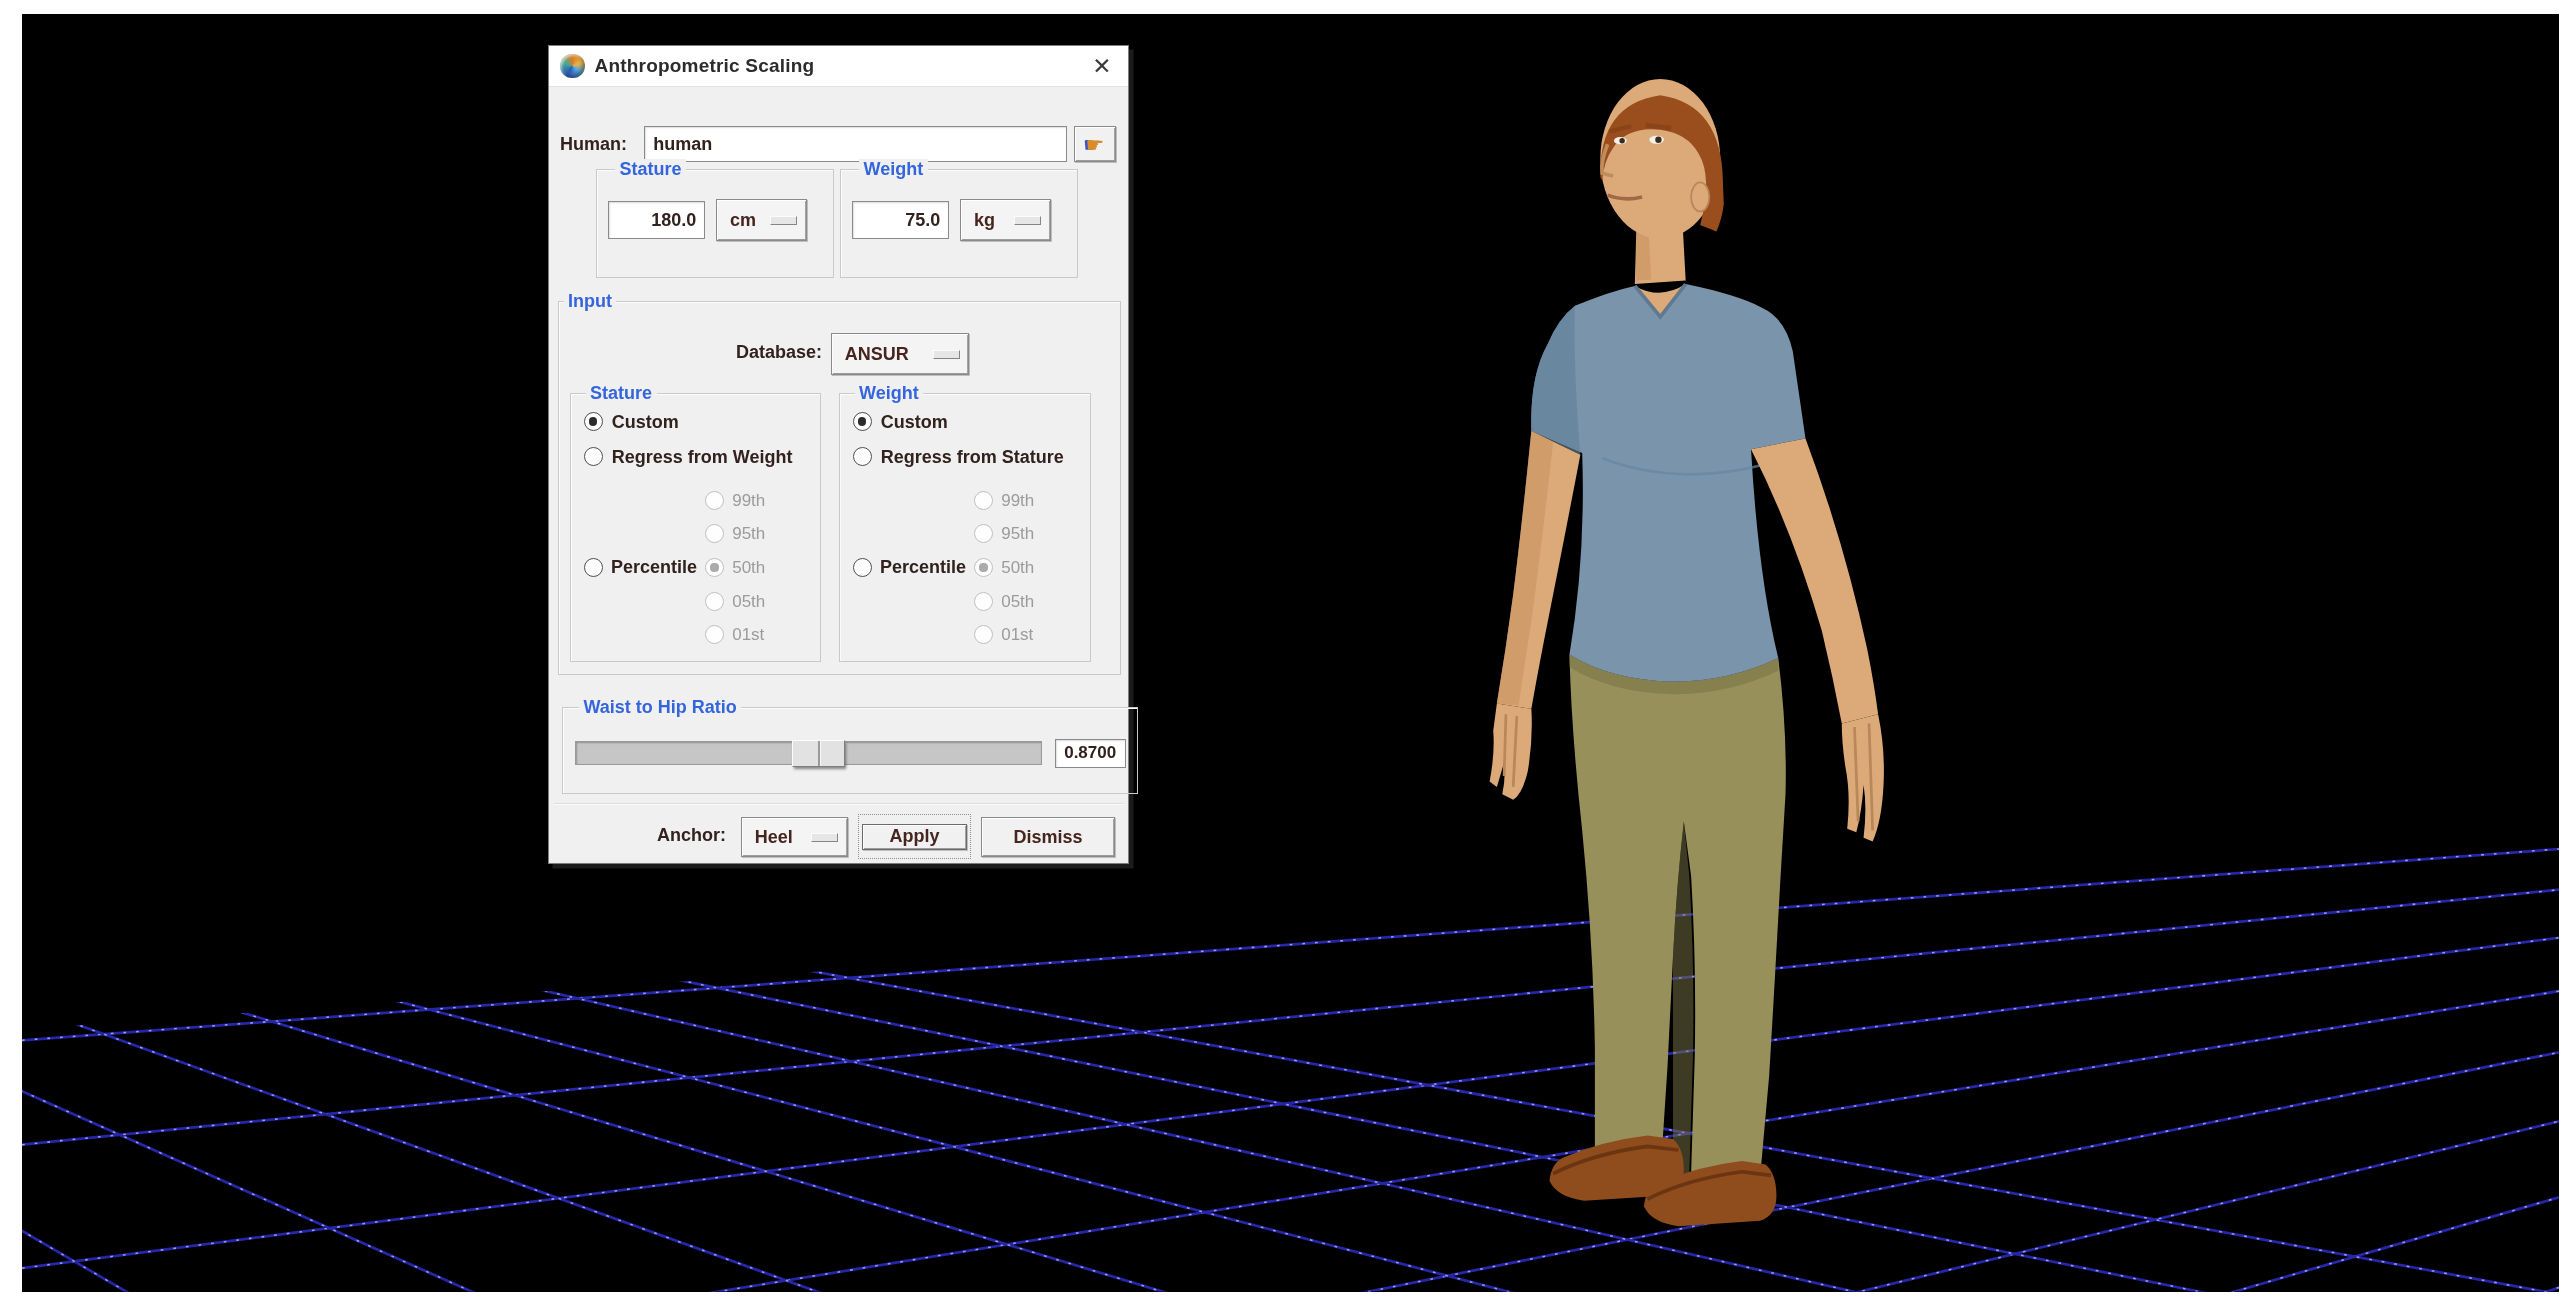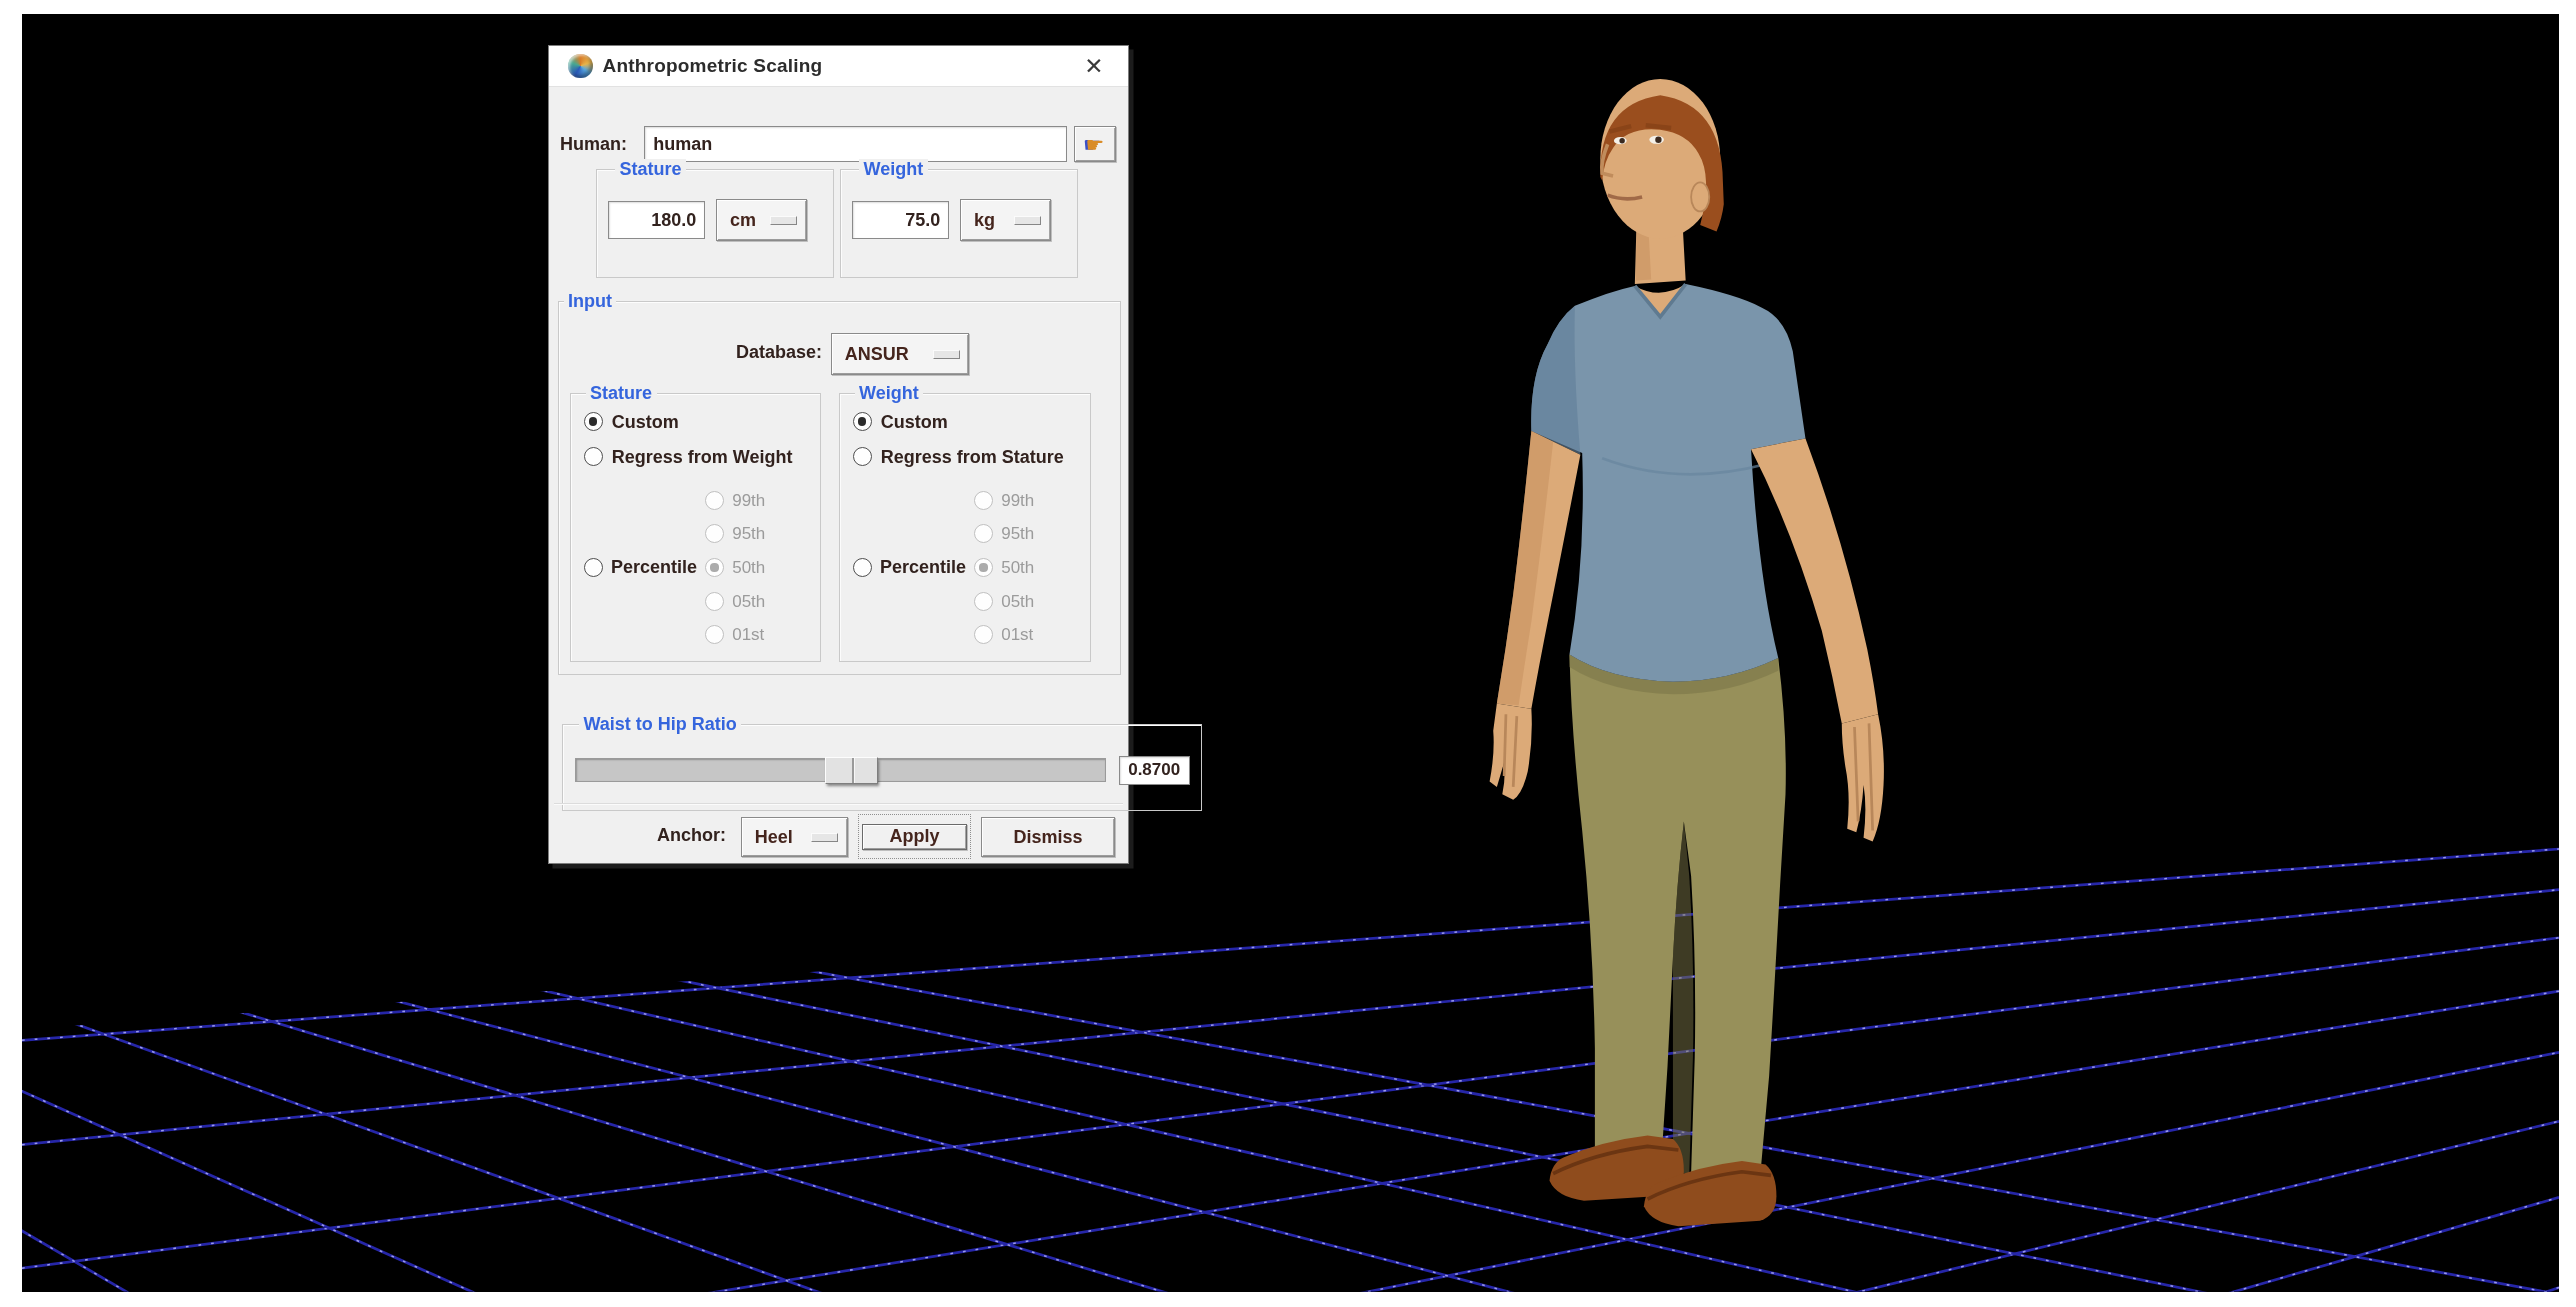--- a/index.html
+++ b/index.html
@@ -6,21 +6,21 @@
   body{width:2576px;height:1308px;background:#ffffff;position:relative;overflow:hidden;
        font-family:"Liberation Sans",sans-serif;color:#32221e;}
 
   
   .viewport{position:absolute;left:22px;top:13.6px;width:2537px;height:1278px;background:#000;overflow:hidden;}
   .viewport svg{position:absolute;left:0;top:0;}
 
   
   .dialog{position:absolute;left:548px;top:45px;width:581px;height:819px;background:#f0f0f0;
           border:1.8px solid #7d7d7d;box-shadow:4.5px 4.5px 0 #1c1c1c;box-sizing:border-box;}
-  .titlebar{height:40px;background:#ffffff;display:flex;align-items:center;padding:0 19px;border-bottom:0.9px solid #e2e2e2;}
+  .titlebar{height:40px;background:#ffffff;display:flex;align-items:center;padding:0 11px;border-bottom:0.9px solid #e2e2e2;}
   .app-icon{width:24.5px;height:24.5px;border-radius:50%;
             background:conic-gradient(#d87c28,#e8b44a 70deg,#58a8e0 130deg,#2a58b8 210deg,#48a890 290deg,#d87c28);
             box-shadow:inset -2.7px -2.7px 3.6px rgba(0,0,0,.35), inset 1.8px 1.8px 2.7px rgba(255,255,255,.6);}
   .title{font-size:19px;font-weight:700;color:#2c2c2c;margin-left:10px;flex:1;letter-spacing:0.2px;}
   .close{font-size:23px;color:#3a3a3a;padding:0 5.4px;line-height:1;}
   .dlg-body{position:relative;height:775px;}
 
   .lbl{font-size:18px;font-weight:700;color:#32221e;}
 
   
@@ -73,21 +73,21 @@
   .radio.graydot::after{content:'';width:8.2px;height:8.2px;border-radius:50%;background:#ababab;}
 
   .radio-row{position:absolute;left:12.7px;display:flex;align-items:flex-start;gap:9px;height:31px;}
   .row-custom{top:18px;}
   .row-regress{top:53px;}
   .p-row{position:absolute;left:134px;display:flex;align-items:center;gap:8.2px;height:31px;}
   .p-lbl{font-size:17px;font-weight:400;color:#9b9b9b;}
   .pct-main{position:absolute;left:12.7px;top:158px;display:flex;align-items:center;gap:8.2px;height:31px;}
 
   
-  .fs-whr{left:12.7px;top:637px;width:640px;height:87px;}
+  .fs-whr{left:12.7px;top:620px;width:576px;height:87px;}
   .fs-whr .legend{left:16.3px;}
   .whr-row{position:absolute;left:12.7px;right:11px;top:27px;height:36px;display:flex;align-items:center;gap:12.7px;}
   .slider-track{position:relative;flex:1;height:23.6px;background:#c6c6c6;border:0.9px solid #9a9a9a;
                 box-shadow:inset 0.9px 0.9px 1.8px #8f8f8f;box-sizing:border-box;}
   .slider-thumb{position:absolute;top:-2.7px;width:53px;height:27px;background:#e2e2e2;
                 border-top:1.8px solid #fdfdfd;border-left:1.8px solid #fdfdfd;border-bottom:1.8px solid #7e7e7e;border-right:1.8px solid #7e7e7e;
                 box-shadow:1.8px 2.7px 2.7px rgba(40,40,40,.55);box-sizing:border-box;}
   .slider-thumb::after{content:'';position:absolute;left:50%;top:0;bottom:0;width:1.8px;background:#9a9a9a;
                 box-shadow:0.9px 0 0 #fafafa;}
   .whr-value{width:71px;height:29px;justify-content:center;font-size:17px;}

